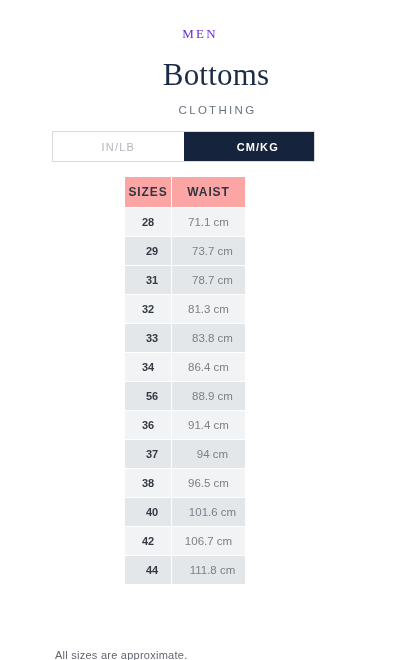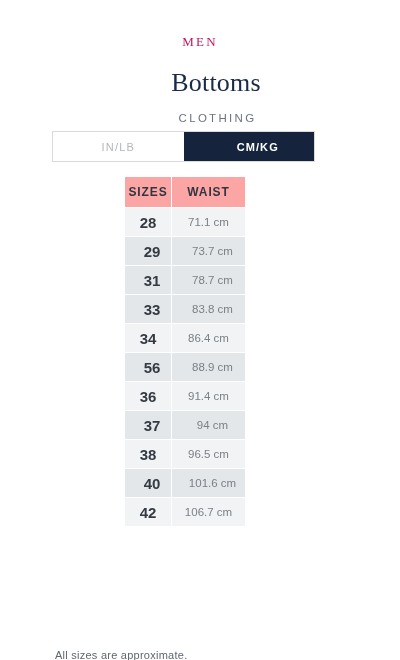--- a/index.html
+++ b/index.html
@@ -21,31 +21,31 @@
     position: relative;
     box-sizing: border-box;
   }
 
   
   .eyebrow {
     text-align: center;
     font-family: "Liberation Serif", serif;
     font-size: 13px;
     letter-spacing: 2.2px;
-    color: #be185d;
-    margin: 0;
-    padding-top: 34px;
+    color: #6d28d9;
+    margin: 0;
+    padding-top: 26px;
     line-height: 16px;
     text-transform: uppercase;
   }
 
   .title {
     text-align: center;
     font-family: "Liberation Serif", serif;
-    font-size: 26px;
+    font-size: 31px;
     font-weight: 400;
     color: #1b2b47;
     margin: 0;
     padding-top: 15px;
     line-height: 36px;
     letter-spacing: 0.2px;
     padding-left: 32px;
   }
 
   .subtitle {
@@ -137,21 +137,21 @@
   .size-table tbody tr.row-odd td {
     background: #f2f3f4;
   }
   .size-table tbody tr.row-even td {
     background: #e4e7e9;
     padding-left: 8px;
   }
 
   .size-table tbody td.cell-size {
     color: #343a43;
-    font-size: 15px;
+    font-size: 11px;
     font-weight: 700;
   }
 
   .size-table tbody td.cell-waist {
     color: #7b8087;
     font-size: 11.5px;
     font-weight: 400;
   }
 
   
@@ -201,20 +201,24 @@
           <td class="cell-waist">71.1 cm</td>
         </tr>
         <tr class="row-even">
           <td class="cell-size">29</td>
           <td class="cell-waist">73.7 cm</td>
         </tr>
         <tr class="row-even">
           <td class="cell-size">31</td>
           <td class="cell-waist">78.7 cm</td>
         </tr>
+        <tr class="row-odd">
+          <td class="cell-size">32</td>
+          <td class="cell-waist">81.3 cm</td>
+        </tr>
         <tr class="row-even">
           <td class="cell-size">33</td>
           <td class="cell-waist">83.8 cm</td>
         </tr>
         <tr class="row-odd">
           <td class="cell-size">34</td>
           <td class="cell-waist">86.4 cm</td>
         </tr>
         <tr class="row-even">
           <td class="cell-size">56</td>
@@ -233,18 +237,22 @@
           <td class="cell-waist">96.5 cm</td>
         </tr>
         <tr class="row-even">
           <td class="cell-size">40</td>
           <td class="cell-waist">101.6 cm</td>
         </tr>
         <tr class="row-odd">
           <td class="cell-size">42</td>
           <td class="cell-waist">106.7 cm</td>
         </tr>
+        <tr class="row-even">
+          <td class="cell-size">44</td>
+          <td class="cell-waist">111.8 cm</td>
+        </tr>
       </tbody>
   </table>
 
   <div class="footnote">All sizes are approximate.</div>
 
 </div>
 
 </body></html>

